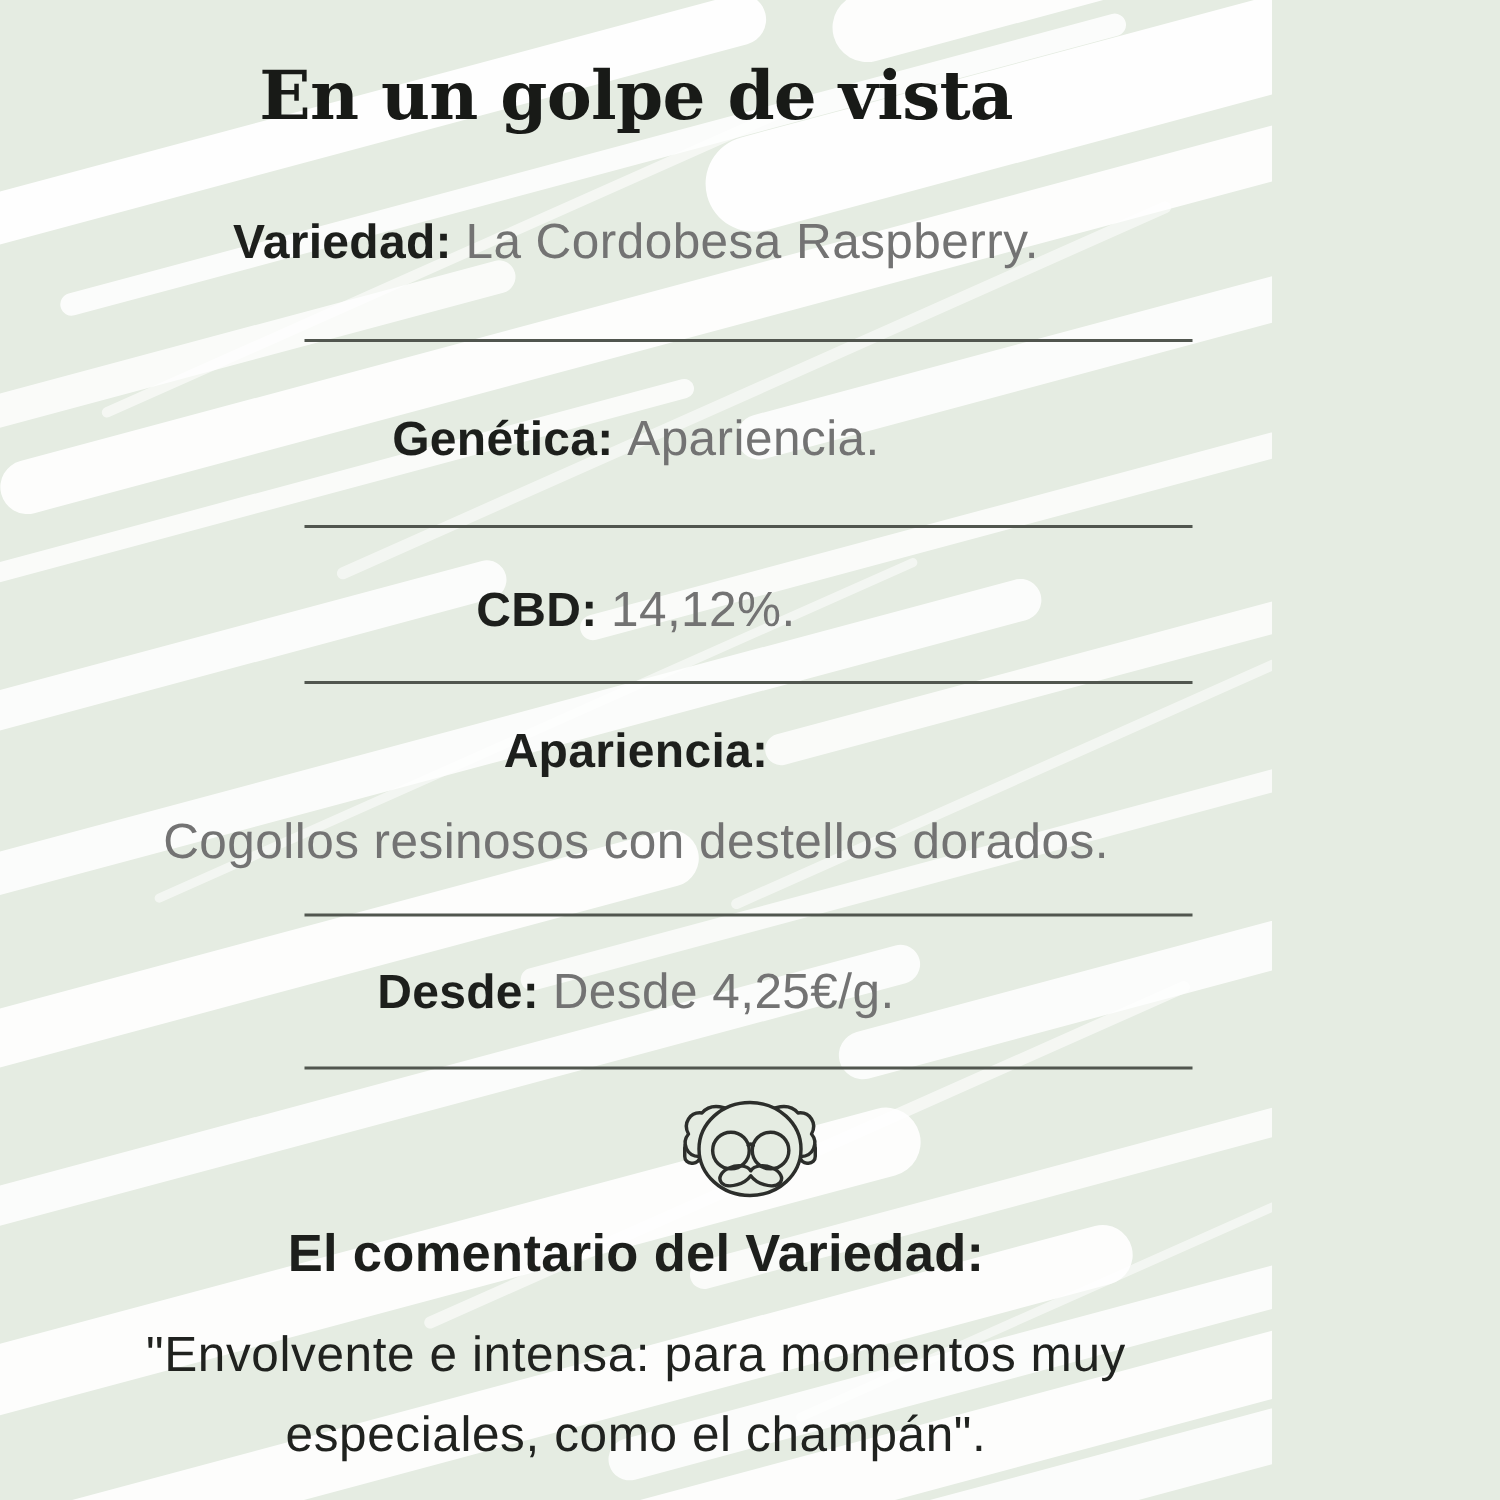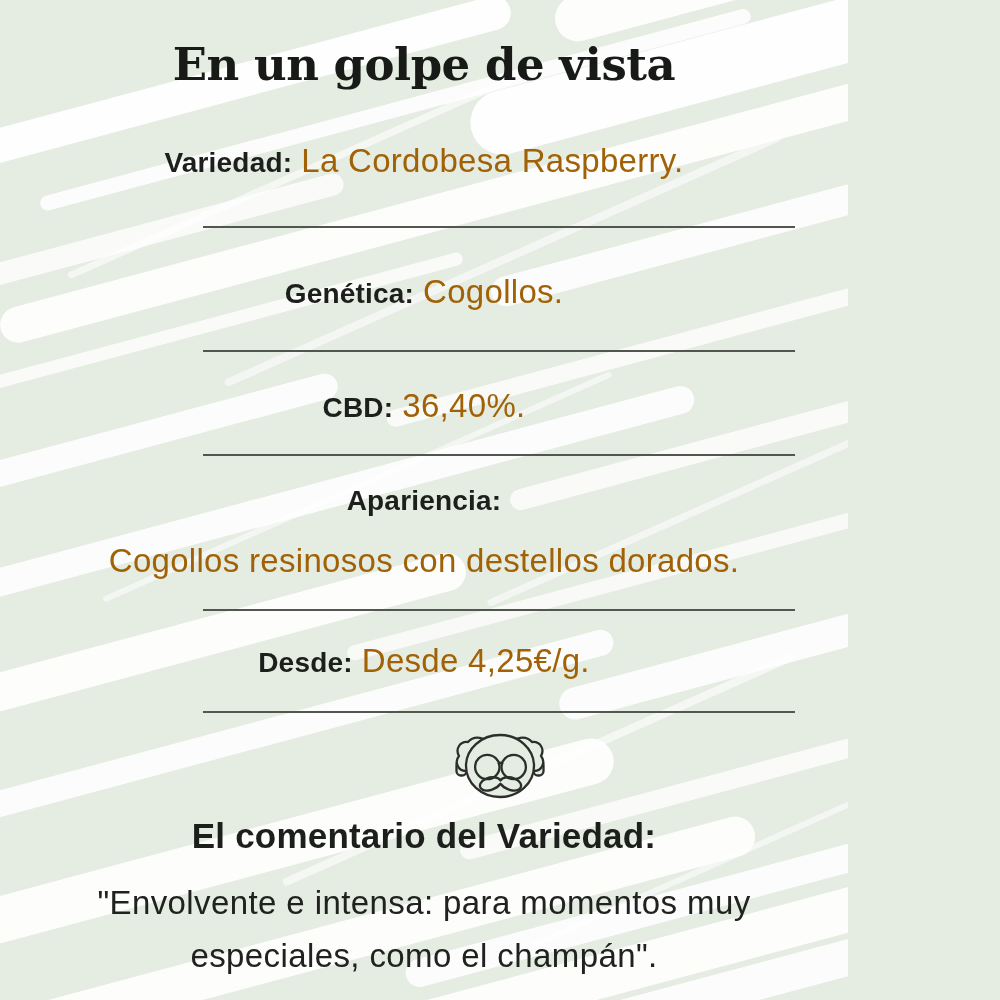--- a/index.html
+++ b/index.html
@@ -3,22 +3,22 @@
 <meta charset="utf-8">
 <style>
   html,body{margin:0;padding:0;width:1000px;height:1000px;overflow:hidden;}
   body{font-family:"Liberation Sans","DejaVu Sans",sans-serif;background:#e5ece2;}
   .card{position:relative;width:848px;height:1000px;background:#e5ece2;overflow:hidden;}
   .texture{position:absolute;top:0;left:0;z-index:0;}
   .layer{position:absolute;left:0;width:100%;text-align:center;z-index:2;
          transform:translateY(-50%);color:#1d1f1c;white-space:nowrap;}
   .title{font-family:"DejaVu Serif","Liberation Serif",serif;font-weight:700;
          font-size:45px;letter-spacing:-0.5px;color:#181a17;margin:0;}
-  .lbl{font-weight:700;font-size:28px;margin-right:9px;letter-spacing:0.2px;}
-  .val{font-weight:400;font-size:33px;letter-spacing:0.3px;color:#a16207;}
+  .lbl{font-weight:700;font-size:32px;margin-right:9px;letter-spacing:0.2px;}
+  .val{font-weight:400;font-size:33px;letter-spacing:0.3px;color:#737373;}
   .divider{position:absolute;left:203px;width:592px;height:0;z-index:2;
            border-top:2px solid #51564f;}
   .heading{font-weight:700;font-size:35px;letter-spacing:0.2px;margin:0;}
   .quote{font-weight:400;font-size:33px;letter-spacing:0.4px;color:#20221f;}
   .profesor{position:absolute;left:450px;top:729px;z-index:2;}
 </style>
 </head>
 <body>
 
 <div class="card">
@@ -59,26 +59,26 @@
   </svg>
 
   <h1 class="layer title" style="top:64px">En un golpe de vista</h1>
 
   <div class="layer" style="top:161px">
     <span class="lbl">Variedad:</span><span class="val">La Cordobesa Raspberry.</span>
   </div>
   <div class="divider" style="top:226px"></div>
 
   <div class="layer" style="top:292px">
-    <span class="lbl">Genética:</span><span class="val">Cogollos.</span>
+    <span class="lbl">Genética:</span><span class="val">Apariencia.</span>
   </div>
   <div class="divider" style="top:350px"></div>
 
   <div class="layer" style="top:406px">
-    <span class="lbl">CBD:</span><span class="val">36,40%.</span>
+    <span class="lbl">CBD:</span><span class="val">14,12%.</span>
   </div>
   <div class="divider" style="top:454px"></div>
 
   <div class="layer" style="top:561px">
     <span class="val">Cogollos resinosos con destellos dorados.</span>
   </div>
   <div class="layer" style="top:501px">
     <span class="lbl" style="margin-right:0">Apariencia:</span>
   </div>
   <div class="divider" style="top:609px"></div>

